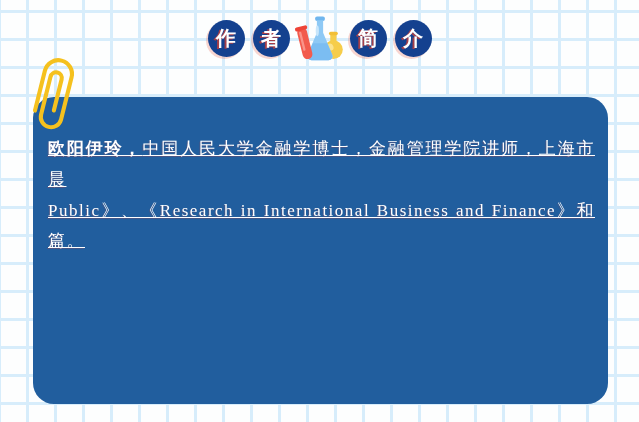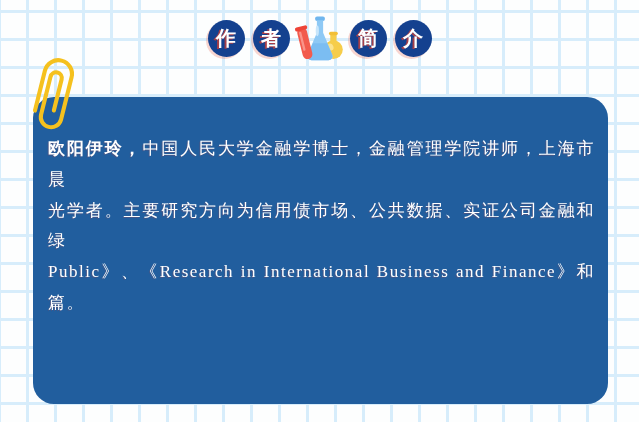--- a/index.html
+++ b/index.html
@@ -36,20 +36,21 @@
     box-sizing:border-box;
     padding:37px 13px 0 15px;
   }
   .bio{
     color:#fff;
     font-family:"Liberation Serif","DejaVu Serif",serif;
     font-size:17px;
     letter-spacing:1.5px;
     line-height:30.8px;
     text-shadow:-1px 1px 0 rgba(205,60,50,.22);
+    text-decoration:underline;
   }
   .bio-line{
     text-align:justify;
     text-align-last:justify;
     white-space:normal;
   }
   .bio-line.last{text-align-last:left;}
   .bio b{font-weight:bold;}
   
   .paperclip{
@@ -95,21 +96,20 @@
       <span>简</span>
     </div>
     <div class="badge">
       <span>介</span>
     </div>
   </div>
 
   <div class="card">
     <div class="bio">
       <div class="bio-line"><b>欧阳伊玲，</b><span>中国人民大学金融学博士，金融管理学院讲师，上海市晨</span></div>
-      <div class="bio-line">光学者。主要研究方向为信用债市场、公共数据、实证公司金融和绿</div>
       <div class="bio-line">Public》、《Research in International Business and Finance》和</div>
       <div class="bio-line last">篇。</div>
     </div>
   </div>
 
   <svg class="paperclip" viewBox="0 0 44 70" aria-hidden="true">
     <path d="M10 52 V16 a12 12 0 0 1 24 0 V54 a9 9 0 0 1 -18 0 V20 a5 5 0 0 1 10 0 V48" fill="none" stroke="#f5c11e" stroke-width="3.6" stroke-linecap="round"></path>
   </svg>
 
 </div>

